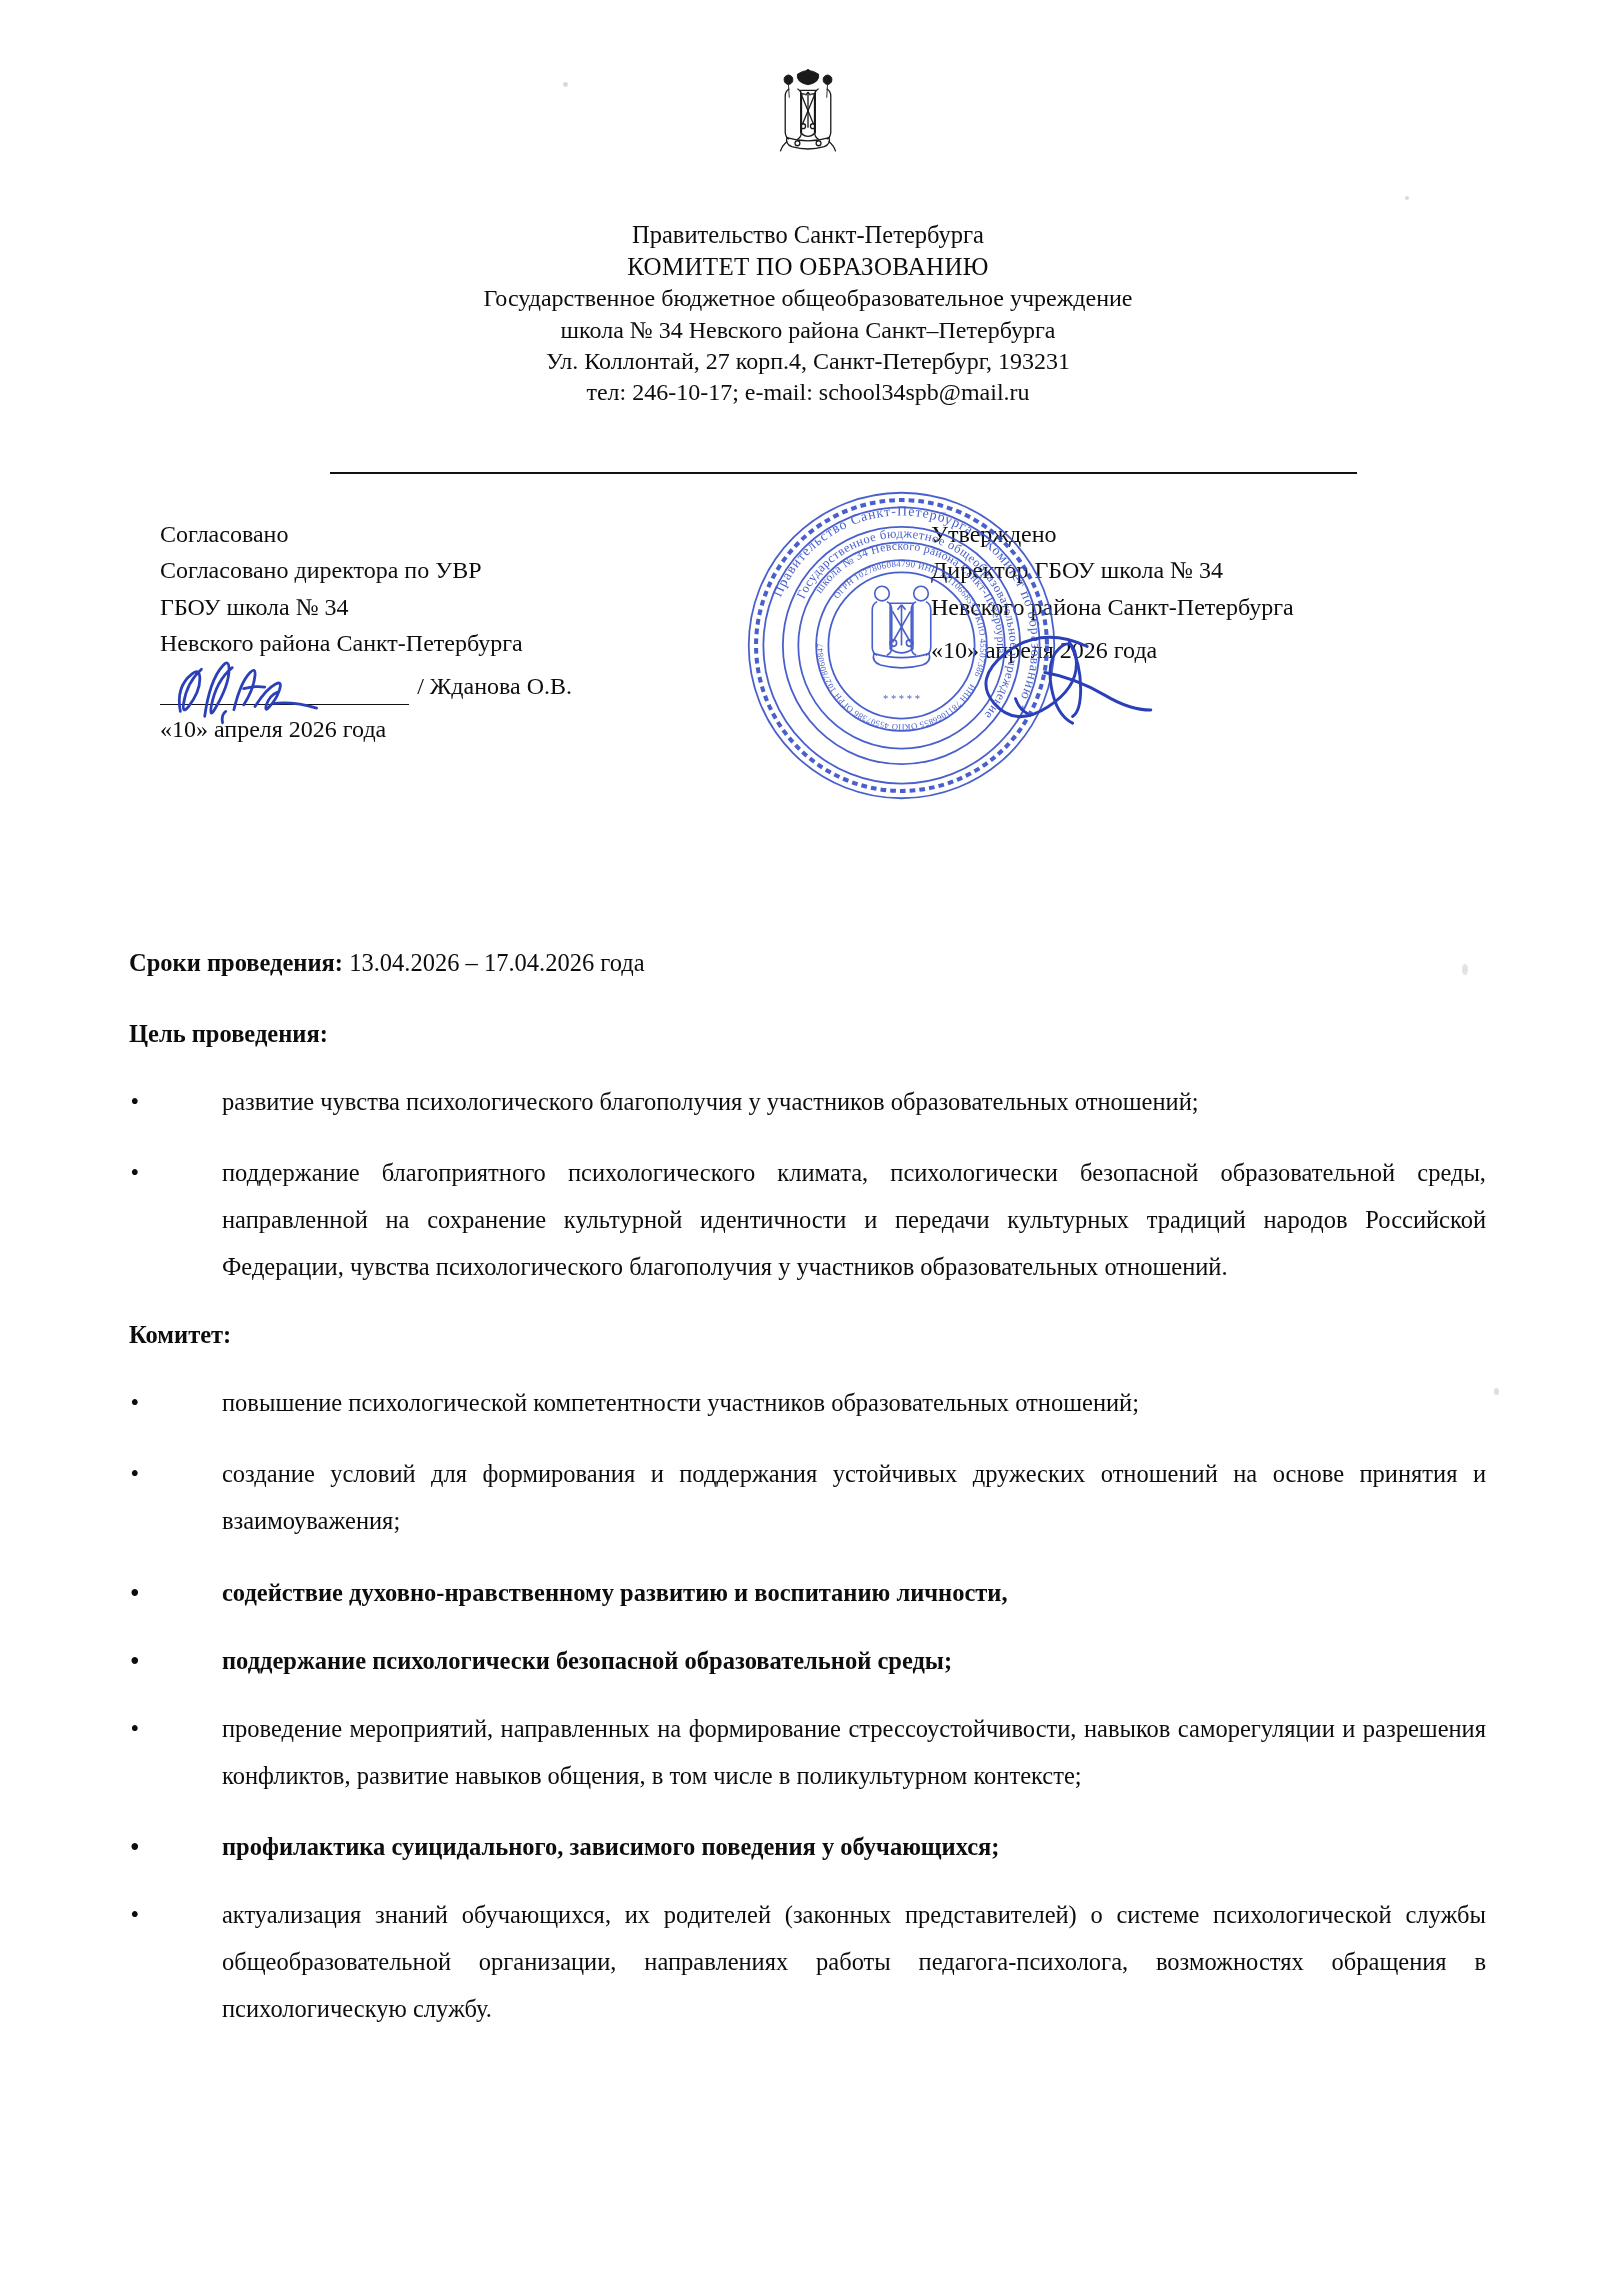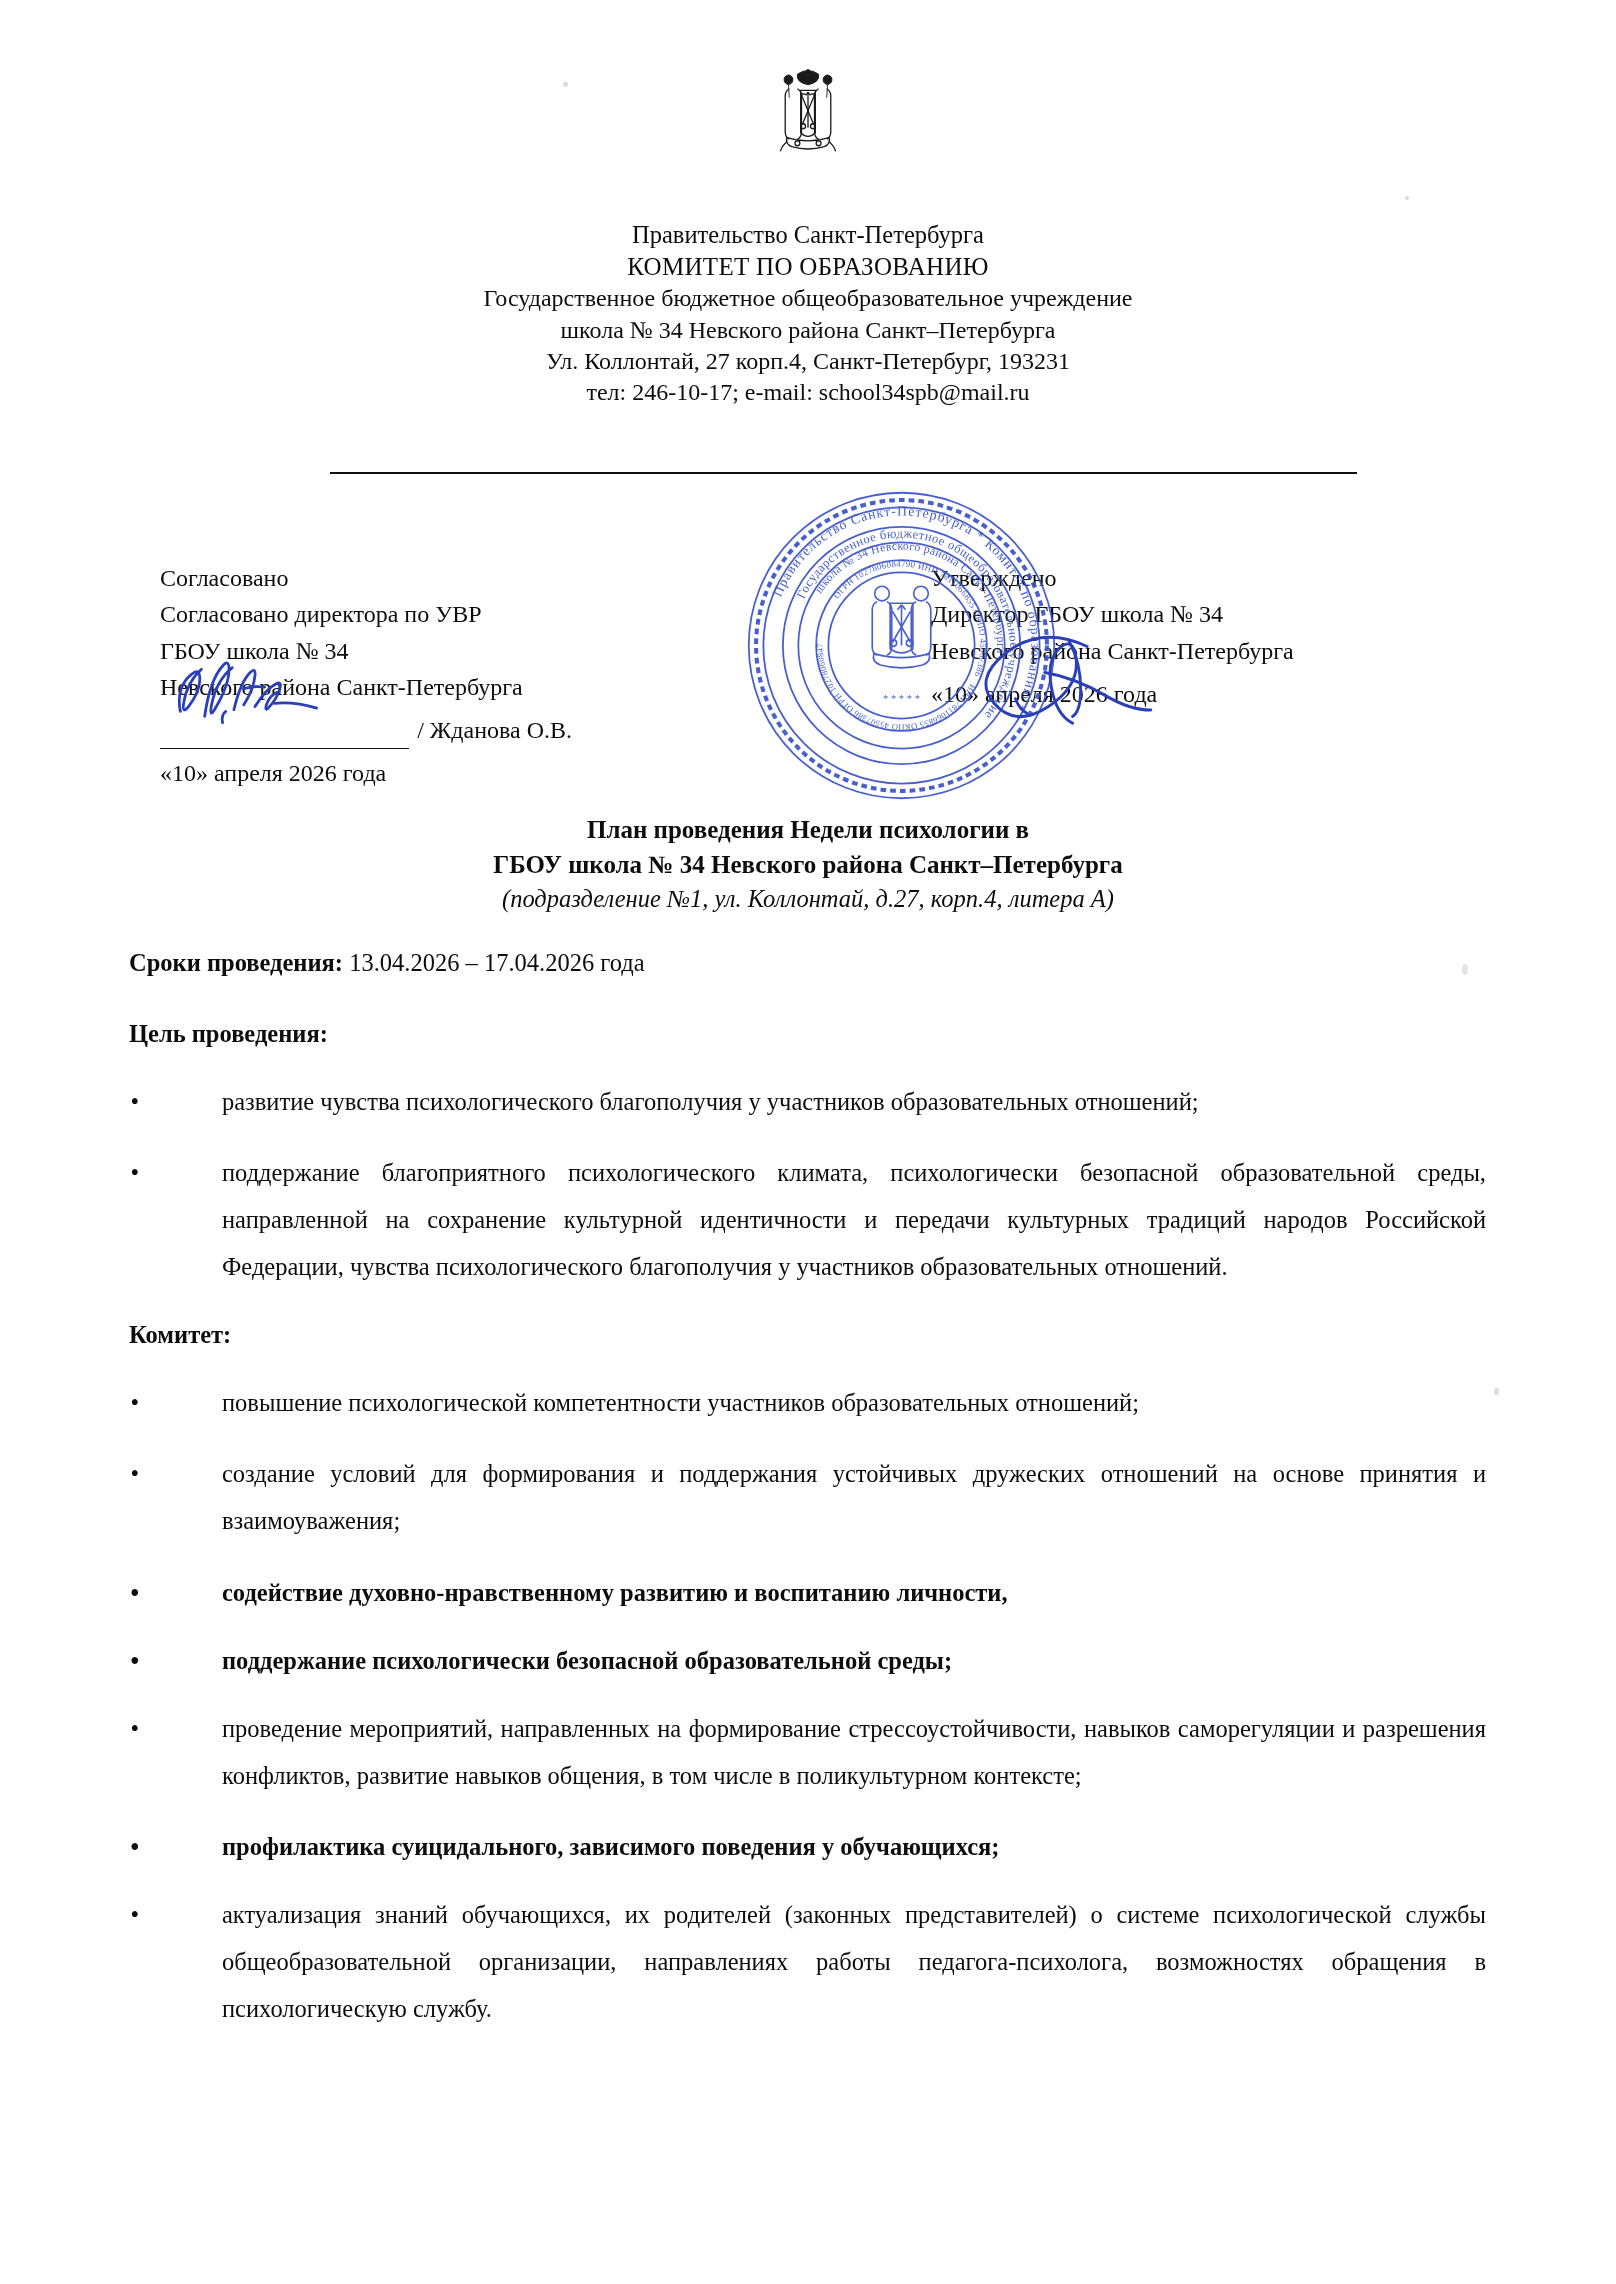--- a/index.html
+++ b/index.html
@@ -55,21 +55,20 @@
     background: #111111;
   }
 
   
   .approval {
     position: absolute;
     top: 516px;
     font-size: 24px;
     line-height: 1.52;
     white-space: nowrap;
-    margin-top: 44px;
   }
   .approval.left  { left: 160px; }
   .approval.right { left: 931px; }
 
   .sig-row {
     display: flex;
     align-items: flex-end;
     margin-top: 4.9px;
     height: 38px;
   }
@@ -317,25 +316,20 @@
 
   <svg class="handsig right-sig" viewBox="0 0 330 130">
     <g fill="none" stroke="#2a3fb8" stroke-width="3.6" stroke-linecap="round">
       <path d="M172 30 q-56 -26 -100 8 q-40 32 -14 62 q26 30 66 4 q40 -26 34 -62 q-4 -24 -20 -10 q-16 14 -10 48 q6 34 26 44"></path>
       <path d="M150 24 q14 26 14 58 q0 28 -10 34"></path>
       <path d="M120 62 q36 6 74 28 q30 18 56 18"></path>
       <path d="M98 112 q-10 -6 -14 -18"></path>
     </g>
   </svg>
 
-  <div class="doc-title">
-    <div>План проведения Недели психологии в</div>
-    <div>ГБОУ школа № 34 Невского района Санкт–Петербурга</div>
-    <div class="sub">(подразделение №1, ул. Коллонтай, д.27, корп.4, литера А)</div>
-  </div>
 
   <div class="body">
 
     <p class="para">
       <span class="lead">Сроки проведения:</span>
       <span>13.04.2026 – 17.04.2026 года</span>
     </p>
 
     <p class="heading">
       <span>Цель проведения</span><span>:</span>

